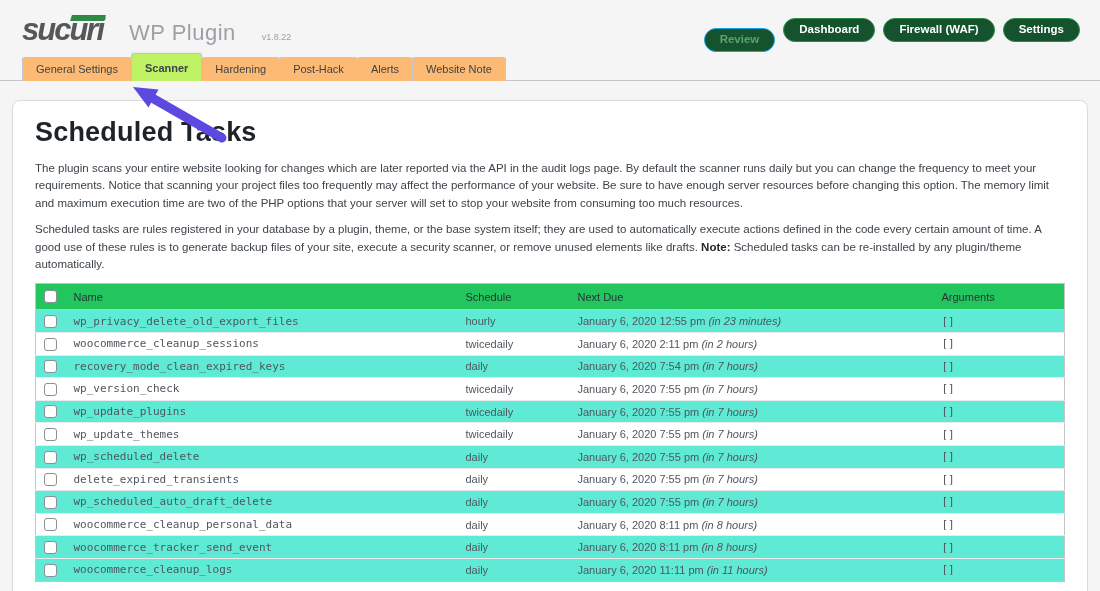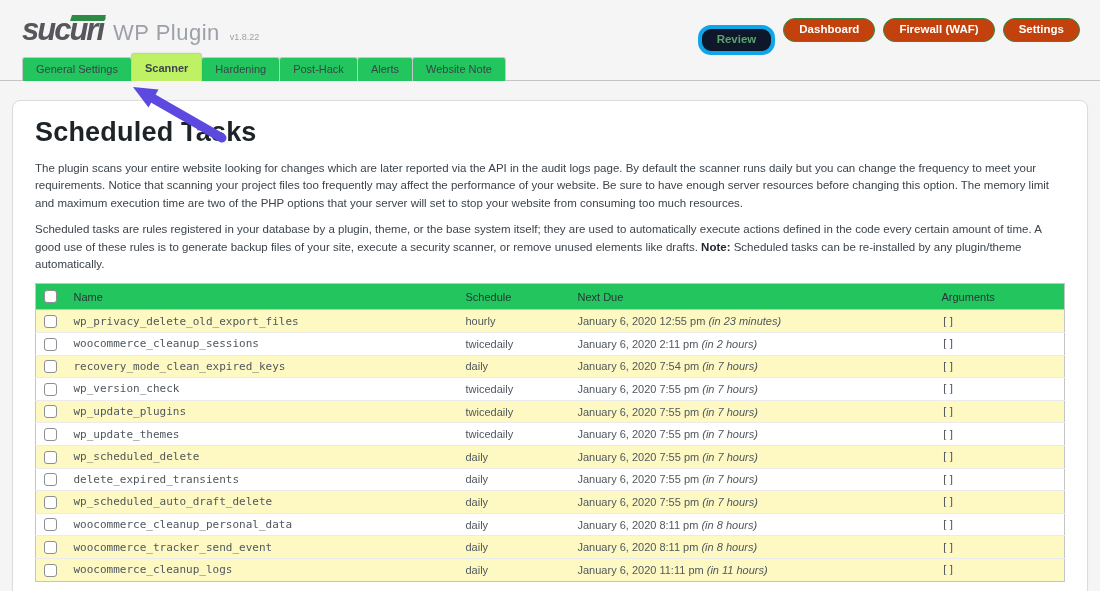--- a/index.html
+++ b/index.html
@@ -10,44 +10,44 @@
     position: relative;
     overflow: hidden;
     color: #3c434a;
   }
 
   
   .top-header {
     display: flex; align-items: center; justify-content: space-between;
     padding: 12px 20px 4px 22px; height: 52px;
   }
-  .logo-row { display: flex; align-items: baseline; gap: 10px; text-align: center; }
+  .logo-row { display: flex; align-items: baseline; gap: 26px; text-align: center; }
   .logo-mark {
     font-size: 31px; font-weight: bold; font-style: italic;
     color: #55575b; letter-spacing: -2px; position: relative; line-height: 1;
   }
   .logo-mark .logo-accent-bar {
     position: absolute; right: -2px; top: 1px; width: 34px; height: 6px;
     background: #2e8b45; transform: skewX(-18deg); display: inline-block;
   }
   .logo-sub { font-size: 22px; color: #9ca1a7; letter-spacing: 0.5px; }
   .logo-version { font-size: 9px; color: #9ca1a7; }
   .header-buttons { display: flex; align-items: center; gap: 8px; }
   .pill {
     display: inline-block; border-radius: 13px; padding: 4px 15px;
     font-size: 11.5px; font-weight: bold; cursor: pointer; line-height: 1.2;
   }
-  .pill.solid { background: #c2410c; color: #ffffff; border: 1px solid #2e8b45; }
-  .pill.outline { background: #0f172a; color: #59a56c; border: 4px solid #0ea5e9; margin-top: 20px; }
+  .pill.solid { background: #14532d; color: #ffffff; border: 1px solid #2e8b45; }
+  .pill.outline { background: #14532d; color: #59a56c; border: 1px solid #0ea5e9; margin-top: 20px; }
 
   
   .tabs { position: relative; display: flex; align-items: flex-end; padding-left: 22px; height: 29px; }
   .tabs::after { content: ""; position: absolute; left: 0; right: 0; bottom: 0; height: 1px; background: #c3c4c7; }
   .tab {
-    position: relative; z-index: 1; background: #22c55e;
+    position: relative; z-index: 1; background: #fdba74;
     border: 1px solid #c6c7ca; border-bottom: none;
     border-radius: 3px 3px 0 0; padding: 5px 13px 6px;
     font-size: 11px; color: #3c434a; margin-right: -1px; cursor: pointer;
     white-space: nowrap;
   }
   .tab.active {
     background: #bef264; font-weight: bold; z-index: 2;
     padding-top: 8px; padding-bottom: 7px; margin-bottom: -1px;
     border-bottom: 1px solid #ffffff;
     box-shadow: 0 -1px 2px rgba(0,0,0,0.05);
@@ -72,21 +72,21 @@
     width: 100%; border-collapse: collapse;
     border: 1px solid #c3c4c7; margin-top: 4px;
   }
   table.tasks th {
     text-align: left; font-weight: normal; font-size: 11px; color: #2c3338;
     padding: 6px 8px; background: #22c55e; border-bottom: 1px solid #c3c4c7;
   }
   table.tasks td { padding: 4px 8px; font-size: 11px; color: #50575e; }
   table.tasks tbody tr { border-top: 1px solid #ebebed; }
   table.tasks tbody tr:first-child { border-top: none; }
-  table.tasks tbody tr.alt { background: #fef9c3; }
+  table.tasks tbody tr.alt { background: #5eead4; }
   .col-cb { width: 30px; }
   .col-name { width: 392px; }
   .col-schedule { width: 112px; }
   .col-due { width: 364px; }
   .cb {
     appearance: none; -webkit-appearance: none;
     width: 13px; height: 13px; border: 1px solid #8c8f94; border-radius: 3px;
     background: #fff; vertical-align: middle; cursor: pointer; display: inline-block;
   }
   .task-name { font-family: "DejaVu Sans Mono", monospace; font-size: 9.5px; color: #3c434a; }

